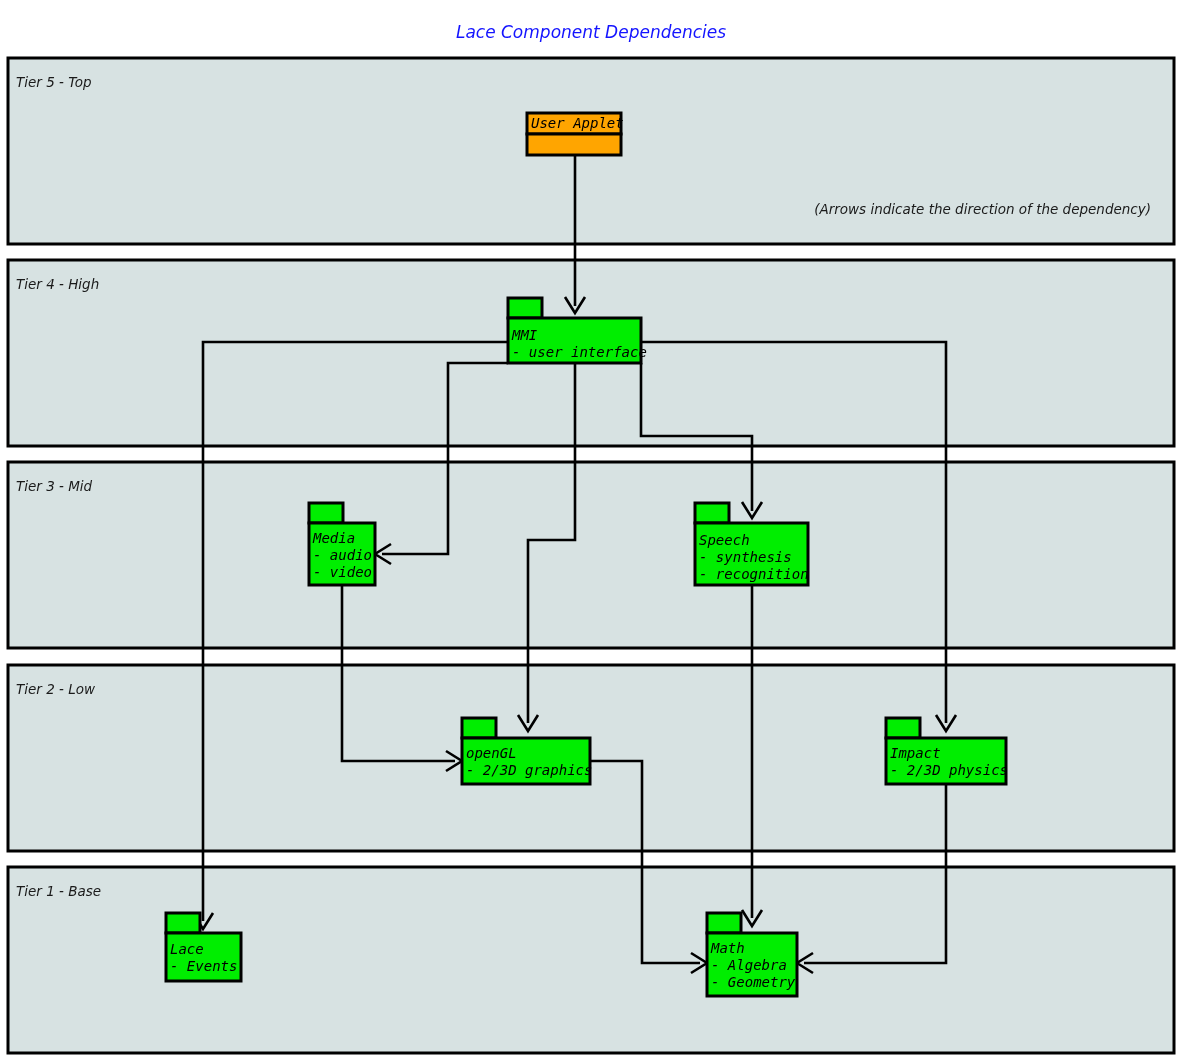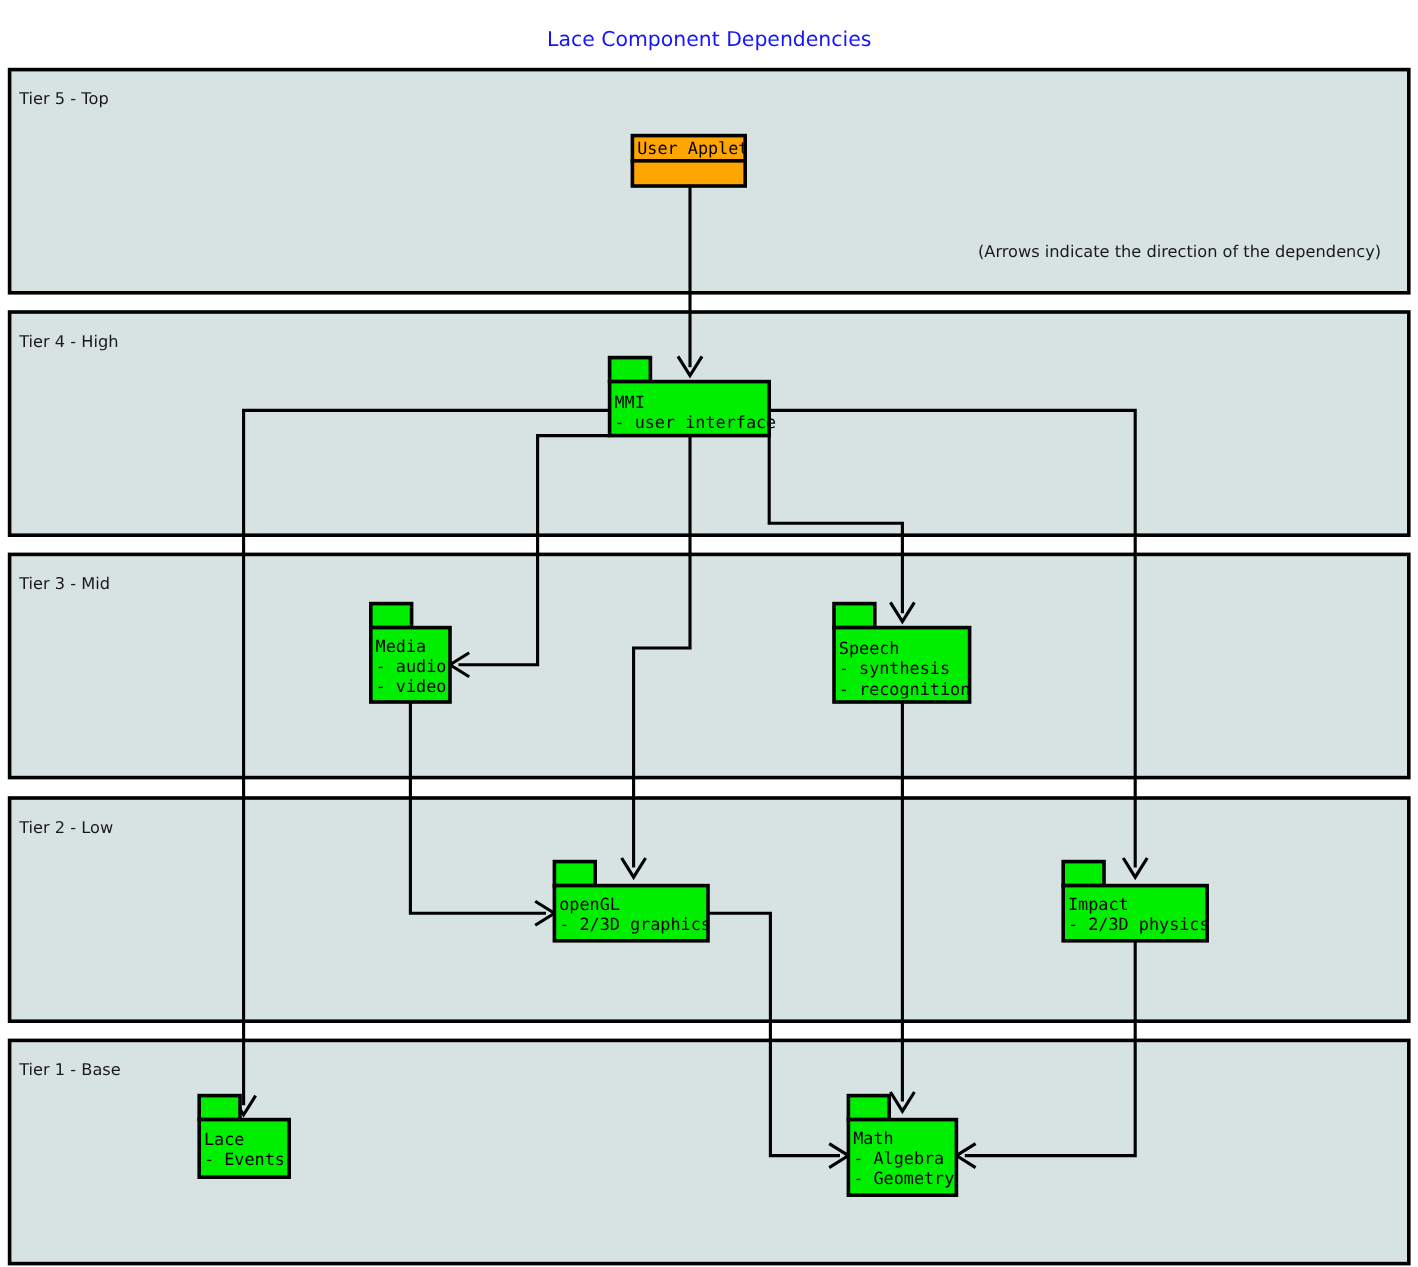--- a/index.html
+++ b/index.html
@@ -10,20 +10,21 @@
   body {
     width: 1182px;
     height: 1056px;
     font-family: "DejaVu Sans", sans-serif;
     overflow: hidden;
   }
   #stage {
     position: relative;
     width: 1182px;
     height: 1056px;
+    font-style: italic;
   }
   svg#diagram {
     display: block;
     width: 1182px;
     height: 1056px;
   }
   .title-text {
     font-family: "DejaVu Sans", sans-serif;
     font-size: 17px;
     fill: #1414ff;

